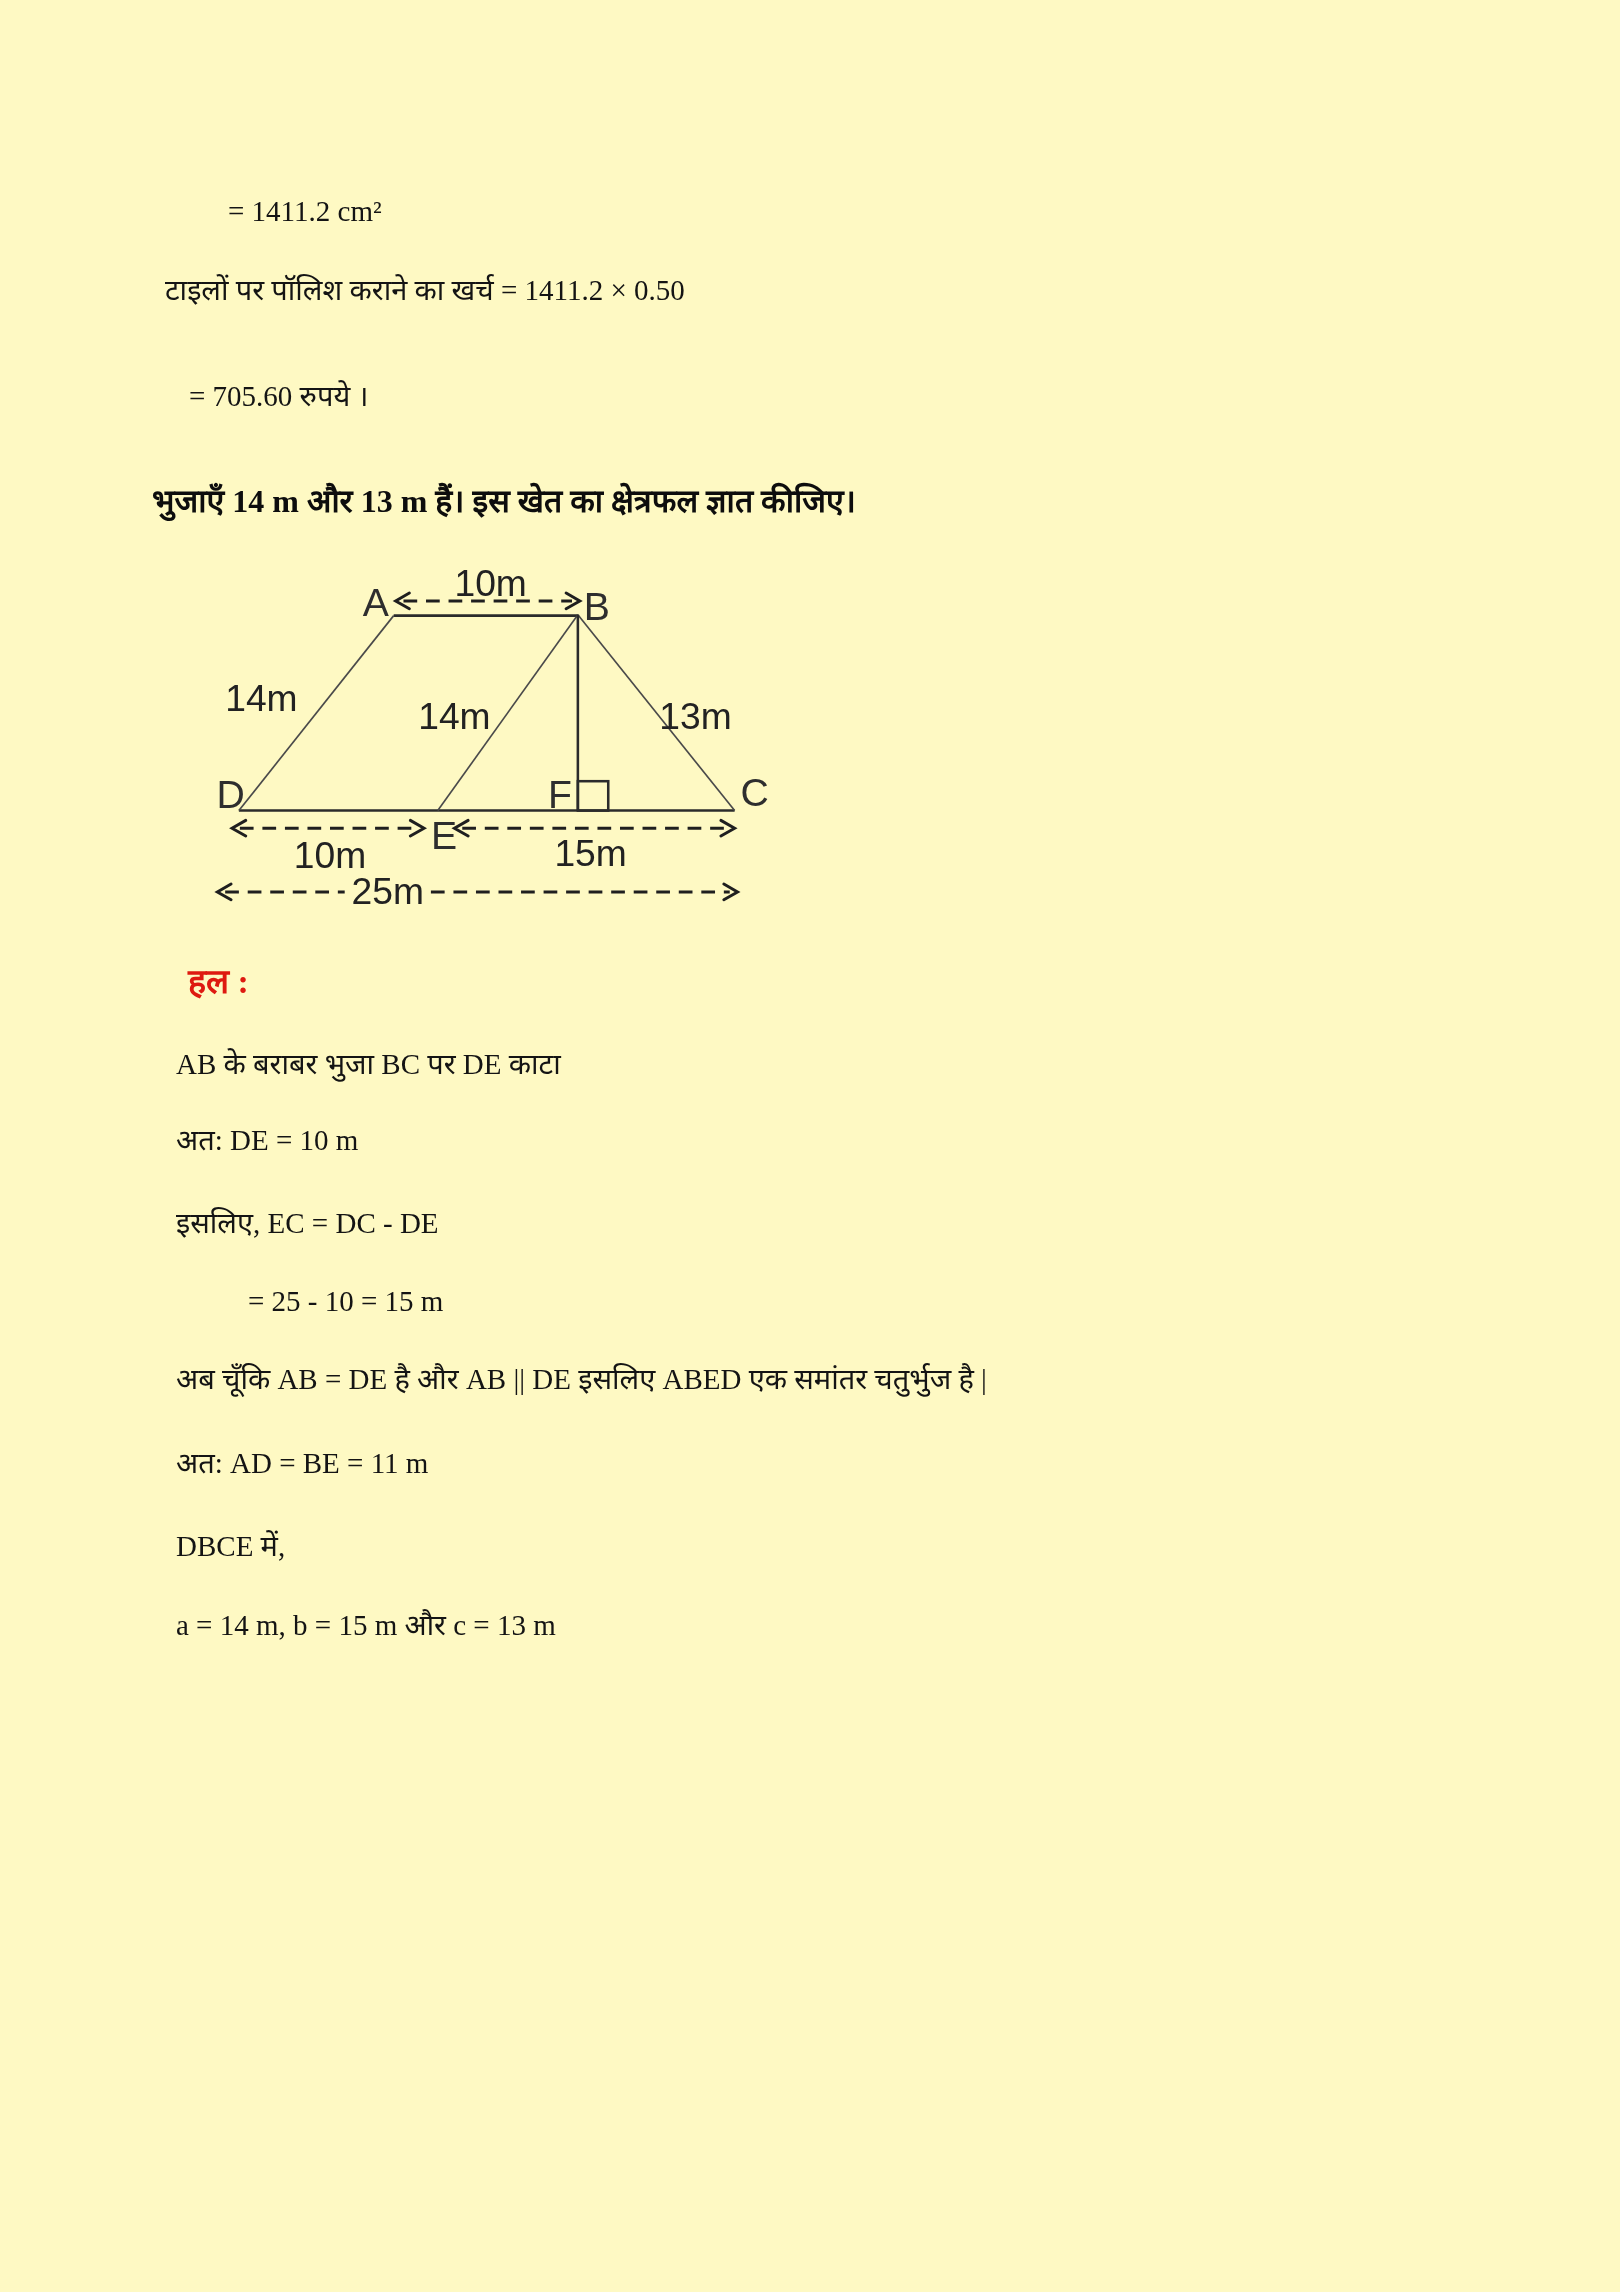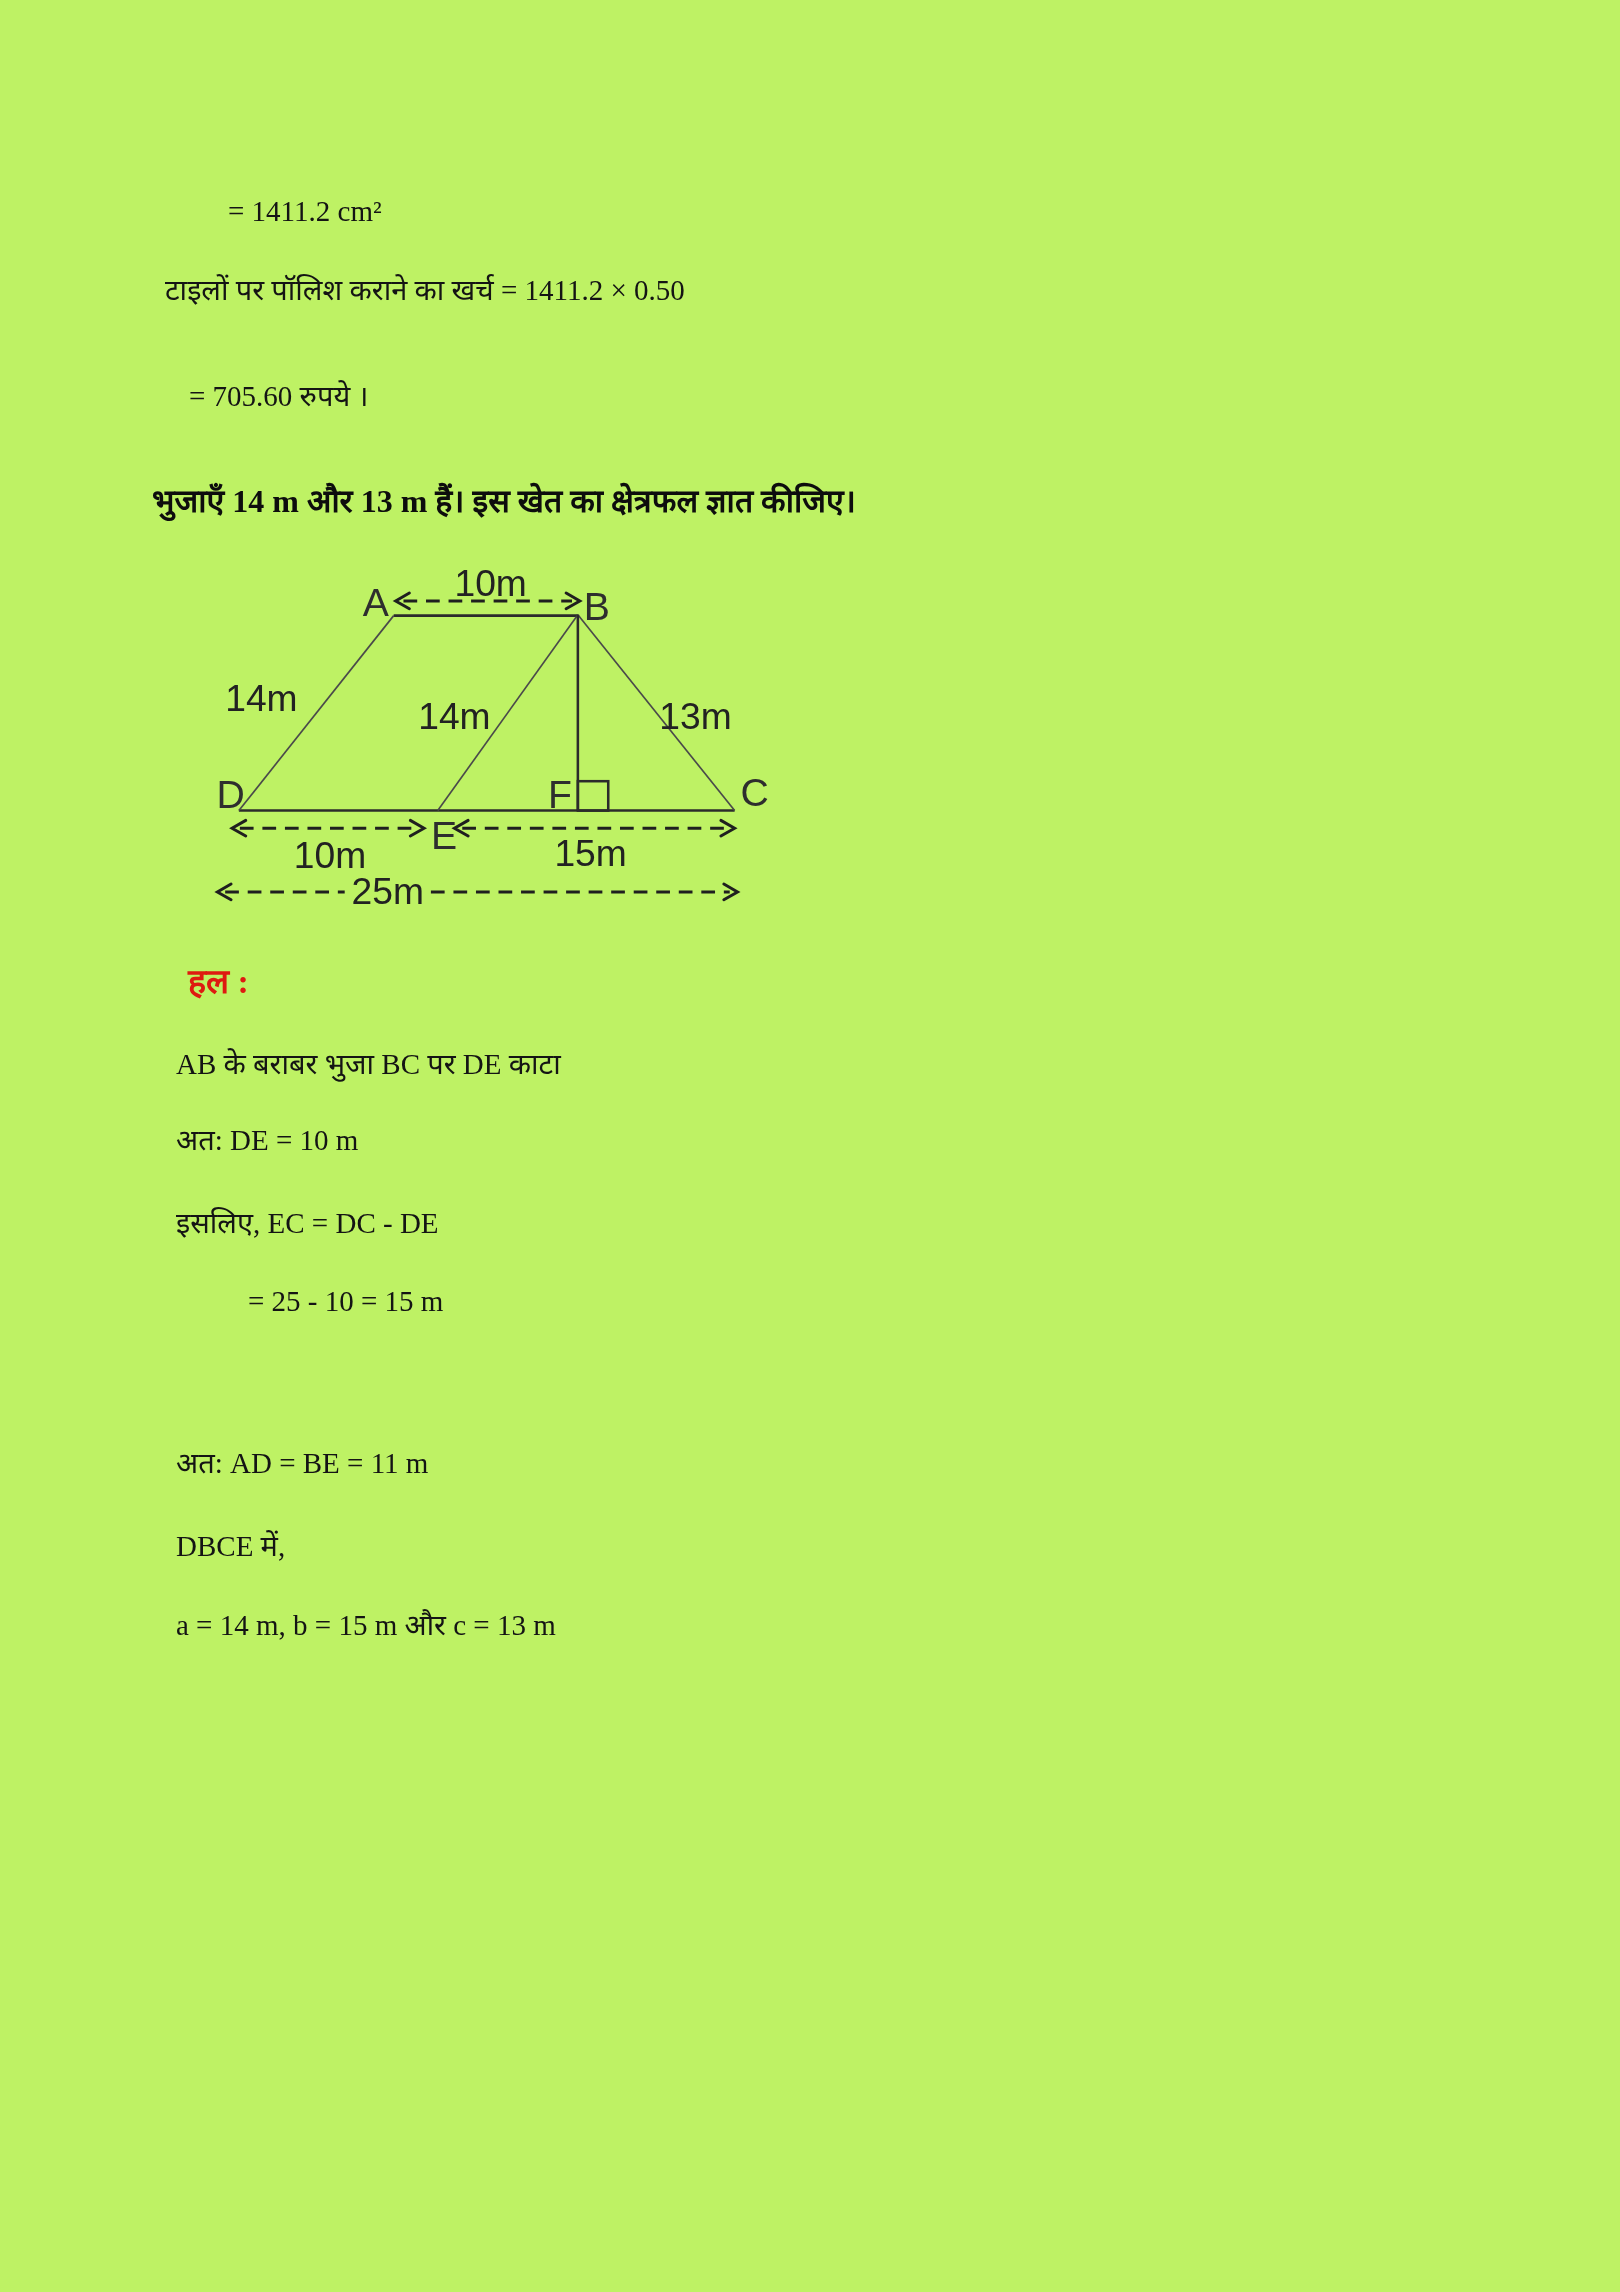--- a/index.html
+++ b/index.html
@@ -1,19 +1,19 @@
 <!DOCTYPE html>
 <html><head>
 <meta charset="utf-8">
 <style>
   html,body{margin:0;padding:0;background:#e8e8e8;}
   .page{
     position:relative;
     width:1620px;height:2293px;
-    background:#bef264;
+    background:#fef9c3;
     font-family:"Liberation Serif","DejaVu Serif",serif;
     color:#141414;
     overflow:hidden;
   }
   .t{
     position:absolute;
     margin:0;
     white-space:nowrap;
     font-size:29px;
     line-height:37px;
@@ -95,18 +95,19 @@
     <text class="dim" x="603" y="884" text-anchor="middle">15m</text>
     <text class="dim" x="396" y="922" text-anchor="middle">25m</text>
   </svg>
 
   <p class="t red-head" style="left:188px;top:963px;">हल :</p>
 
   <p class="t" style="left:176px;top:1046px;text-align:center;">AB के बराबर भुजा BC पर DE काटा</p>
   <p class="t" style="left:176px;top:1122px;">अत: DE = 10 m</p>
   <p class="t" style="left:176px;top:1205px;">इसलिए, EC = DC - DE</p>
   <p class="t" style="left:248px;top:1283px;">= 25 - 10 = 15 m</p>
+  <p class="t" style="left:176px;top:1361px;">अब चूँकि AB = DE है और AB || DE इसलिए ABED एक समांतर चतुर्भुज है |</p>
   <p class="t" style="left:176px;top:1445px;">अत: AD = BE = 11 m</p>
   <p class="t" style="left:176px;top:1528px;">DBCE में,</p>
   <p class="t" style="left:176px;top:1607px;">a = 14 m, b = 15 m और c = 13 m</p>
 
 </div>
 
 
 </body></html>

